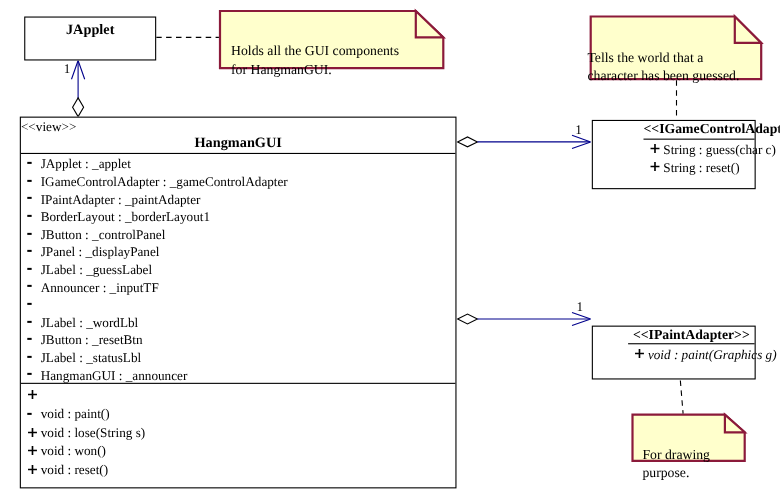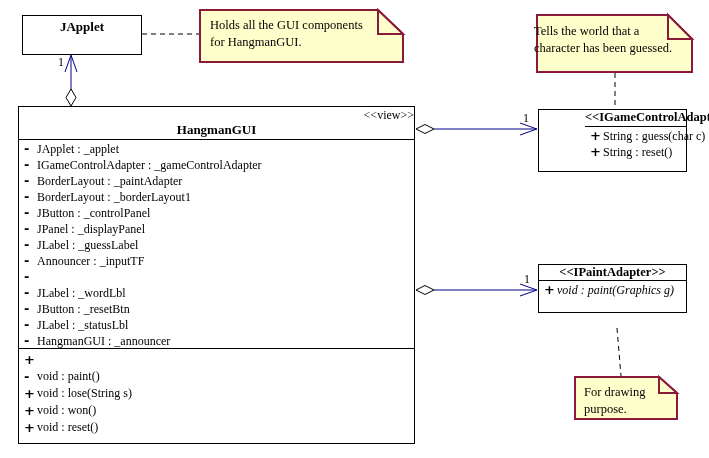--- a/index.html
+++ b/index.html
@@ -6,36 +6,36 @@
   .canvas{
     position:relative;width:709px;height:458px;background:#ffffff;
     font-family:"Liberation Serif","DejaVu Serif",serif;color:#000;overflow:hidden;
   }
   svg.layer{position:absolute;left:0;top:0;width:709px;height:458px;}
 
   .uml-class{
     position:absolute;background:#ffffff;border:1px solid #000;box-sizing:border-box;
   }
   .cls-title{font-weight:bold;font-size:13px;text-align:center;line-height:15px;}
-  .stereotype{font-size:12px;text-align:right;line-height:13px;font-family:Liberation Serif, serif;}
+  .stereotype{font-size:12px;text-align:left;line-height:13px;font-family:Liberation Serif, serif;}
   .compartment{box-sizing:border-box;}
   .sep{border-top:1px solid #000;}
   .member-row{display:flex;align-items:center;white-space:nowrap;padding-left:5px;}
   .fields .member-row{height:16px;}
   .methods .member-row{height:17px;}
   .rt .member-row{height:16px;}
   .vis{
     display:inline-block;width:13px;font-weight:bold;font-size:13px;
     font-family:"DejaVu Sans",sans-serif;line-height:10px;flex:none;
   }
   .mtext{font-size:12px;}
   .ipaint-box .mtext{font-style:italic;}
 
   .note-text{
-    position:absolute;font-size:12.5px;line-height:17px;white-space:pre-line;
+    position:absolute;font-size:12.5px;line-height:17px;white-space:pre-line;margin-top:21px;
   }
   .mult{
     position:absolute;font-size:12px;line-height:12px;
   }
 </style>
 </head>
 <body>
 
 <div class="canvas">
 
@@ -95,21 +95,21 @@
           <span class="mtext">JApplet : _applet</span>
         </div>
 
         <div class="member-row">
           <span class="vis">-</span>
           <span class="mtext">IGameControlAdapter : _gameControlAdapter</span>
         </div>
 
         <div class="member-row">
           <span class="vis">-</span>
-          <span class="mtext">BorderLayout : _paintAdapter</span>
+          <span class="mtext">IPaintAdapter : _paintAdapter</span>
         </div>
 
         <div class="member-row">
           <span class="vis">-</span>
           <span class="mtext">BorderLayout : _borderLayout1</span>
         </div>
 
         <div class="member-row">
           <span class="vis">-</span>
           <span class="mtext">JButton : _controlPanel</span>
@@ -191,21 +191,21 @@
           <span class="mtext">String : guess(char c)</span>
         </div>
 
         <div class="member-row">
           <span class="vis">+</span>
           <span class="mtext">String : reset()</span>
         </div>
       </div>
   </div>
 
-  <div class="uml-class ipaint-box" style="left:538px;top:264px;width:149px;height:49px;">
+  <div class="uml-class ipaint-box" style="left:538px;top:296px;width:149px;height:49px;padding-left:32px;">
     <div class="cls-title" style="height:15px;font-size:12.5px;">&lt;&lt;IPaintAdapter&gt;&gt;</div>
     <div class="compartment sep rt" style="padding-top:1px;">
 
         <div class="member-row">
           <span class="vis">+</span>
           <span class="mtext">void : paint(Graphics g)</span>
         </div>
       </div>
   </div>
 

